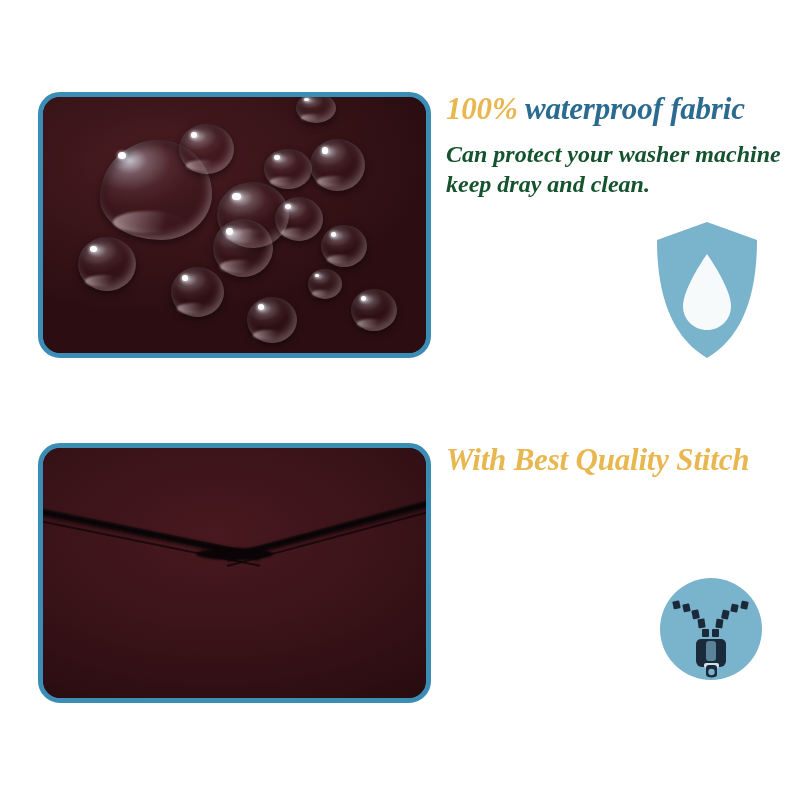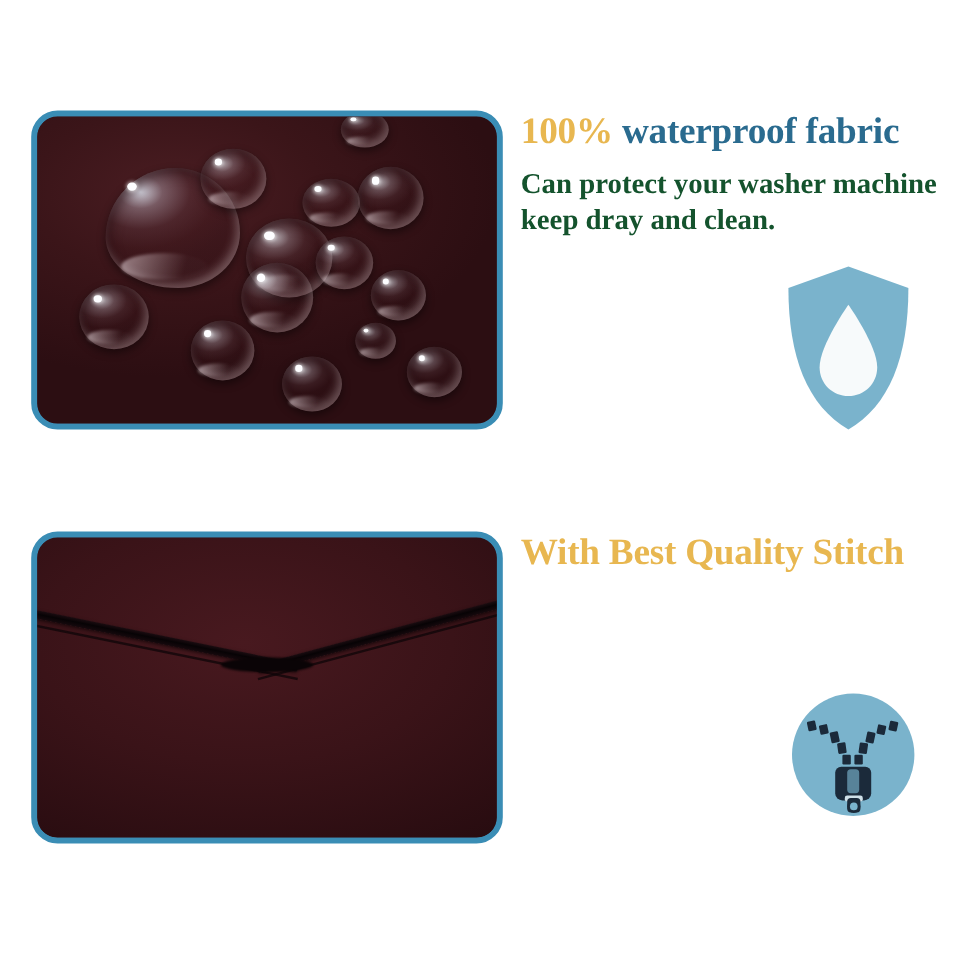--- a/index.html
+++ b/index.html
@@ -10,22 +10,23 @@
   body {
     width: 800px;
     height: 800px;
     position: relative;
     overflow: hidden;
     font-family: "Liberation Serif", "DejaVu Serif", serif;
   }
 
   .feature-panel {
     position: absolute;
-    left: 4px;
+    left: 16px;
     width: 684px;
+    font-style: italic;
   }
   #panel-waterproof { top: 92px;  height: 266px; }
   #panel-stitch     { top: 443px; height: 260px; }
 
   
   .photo-frame {
     position: absolute;
     left: 22px;
     top: 0;
     width: 393px;

